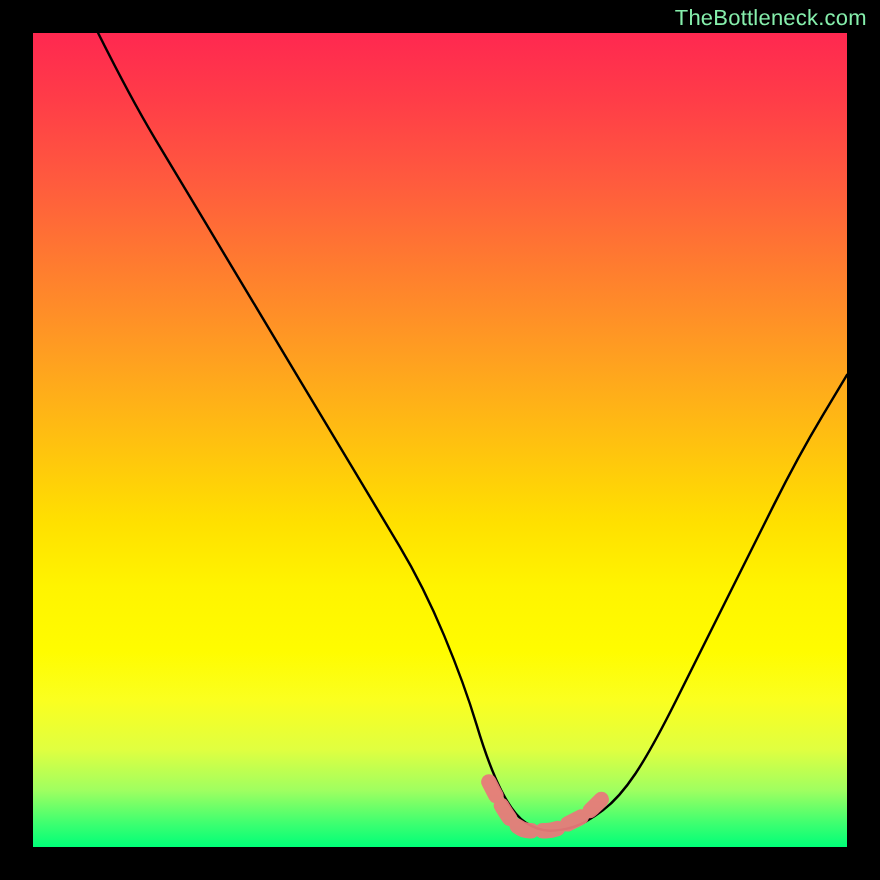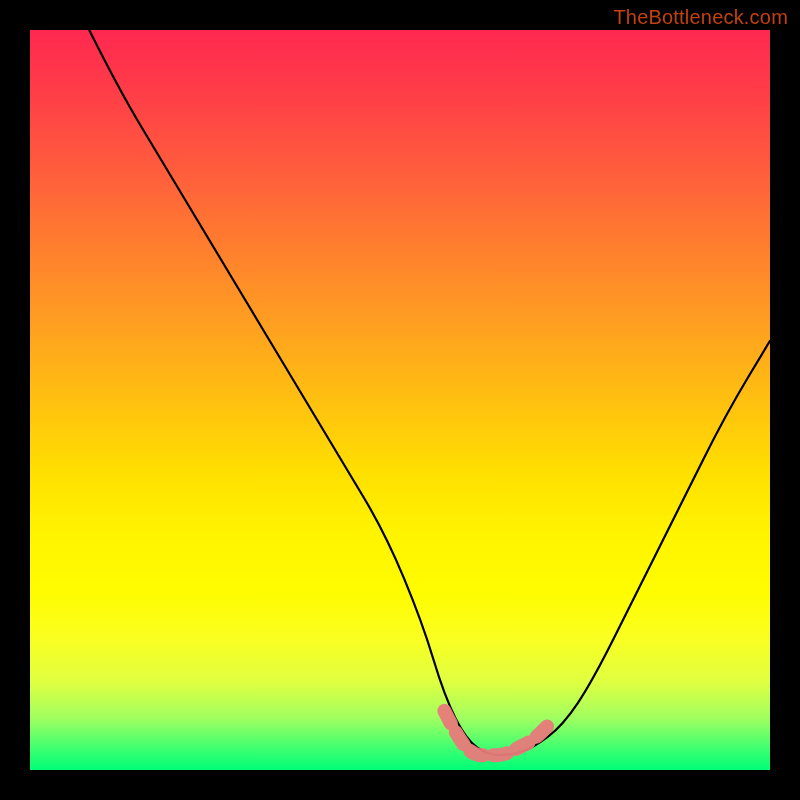--- a/index.html
+++ b/index.html
@@ -46,21 +46,21 @@
       #00ff78 100%
     );
   }
   .watermark {
     position: absolute;
     top: 6px;
     right: 12px;
     font-family: Arial, Helvetica, sans-serif;
     font-size: 20px;
     font-weight: 500;
-    color: #c2410c;
+    color: #86efac;
     letter-spacing: 0.2px;
     z-index: 10;
   }
   svg.curve {
     position: absolute;
     left: 0;
     top: 0;
     width: 100%;
     height: 100%;
     overflow: visible;

